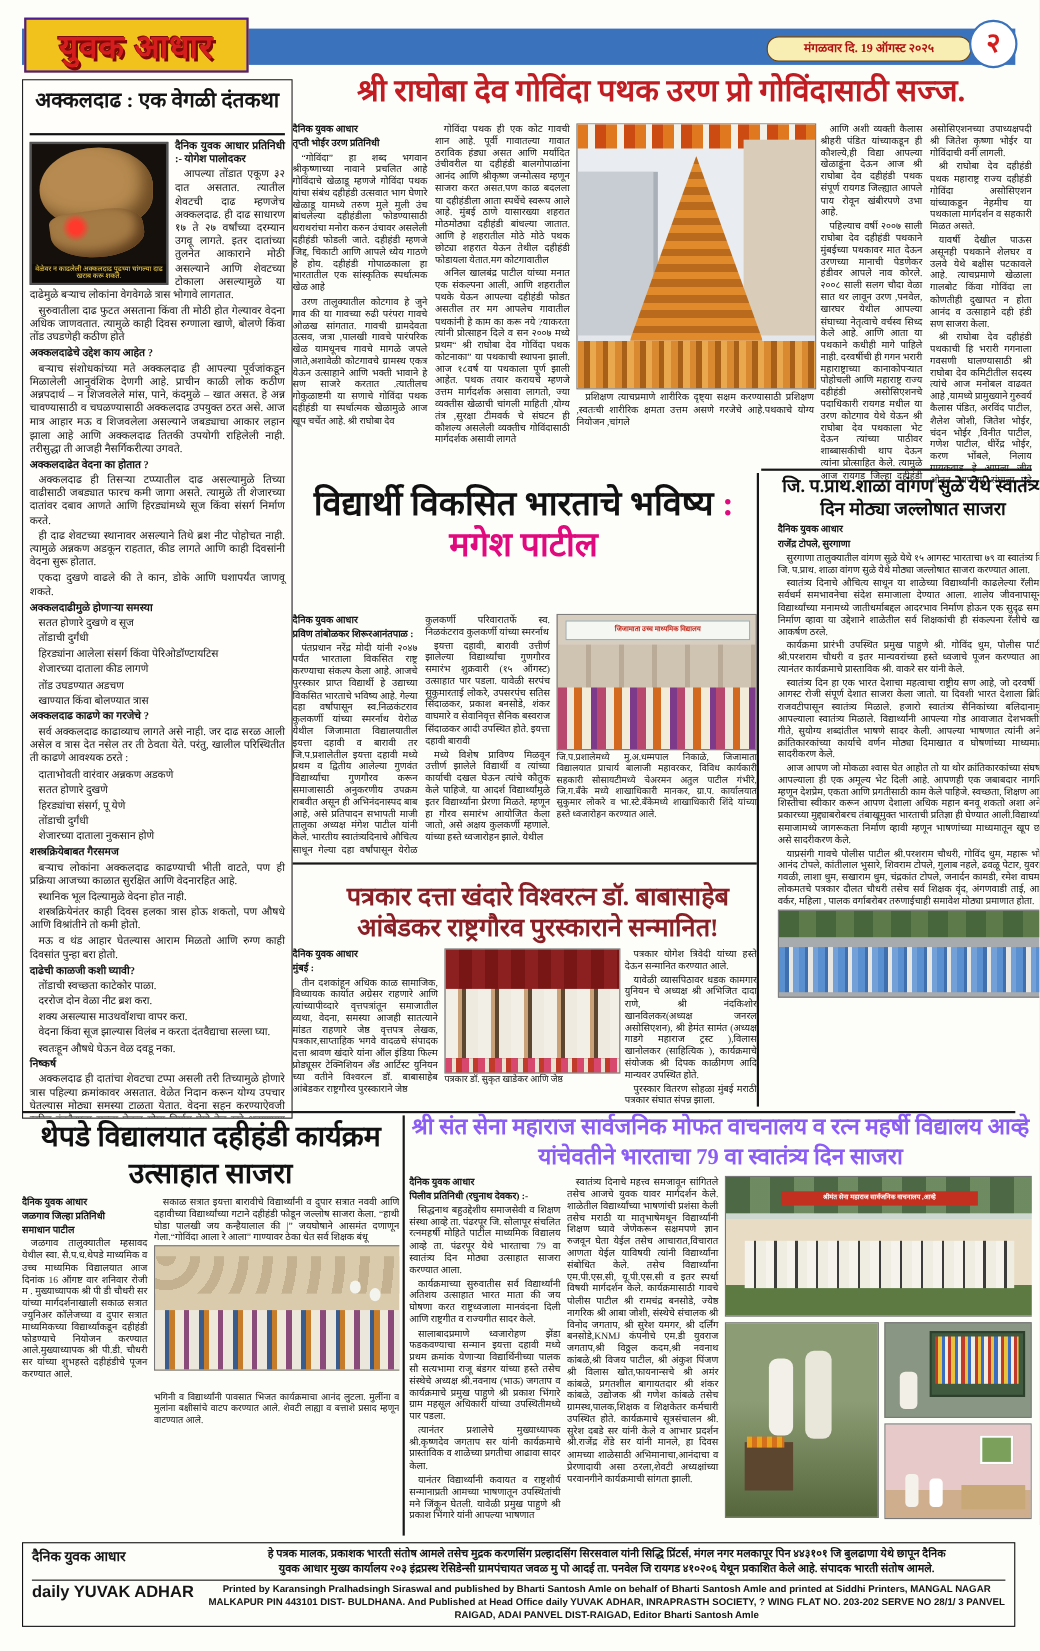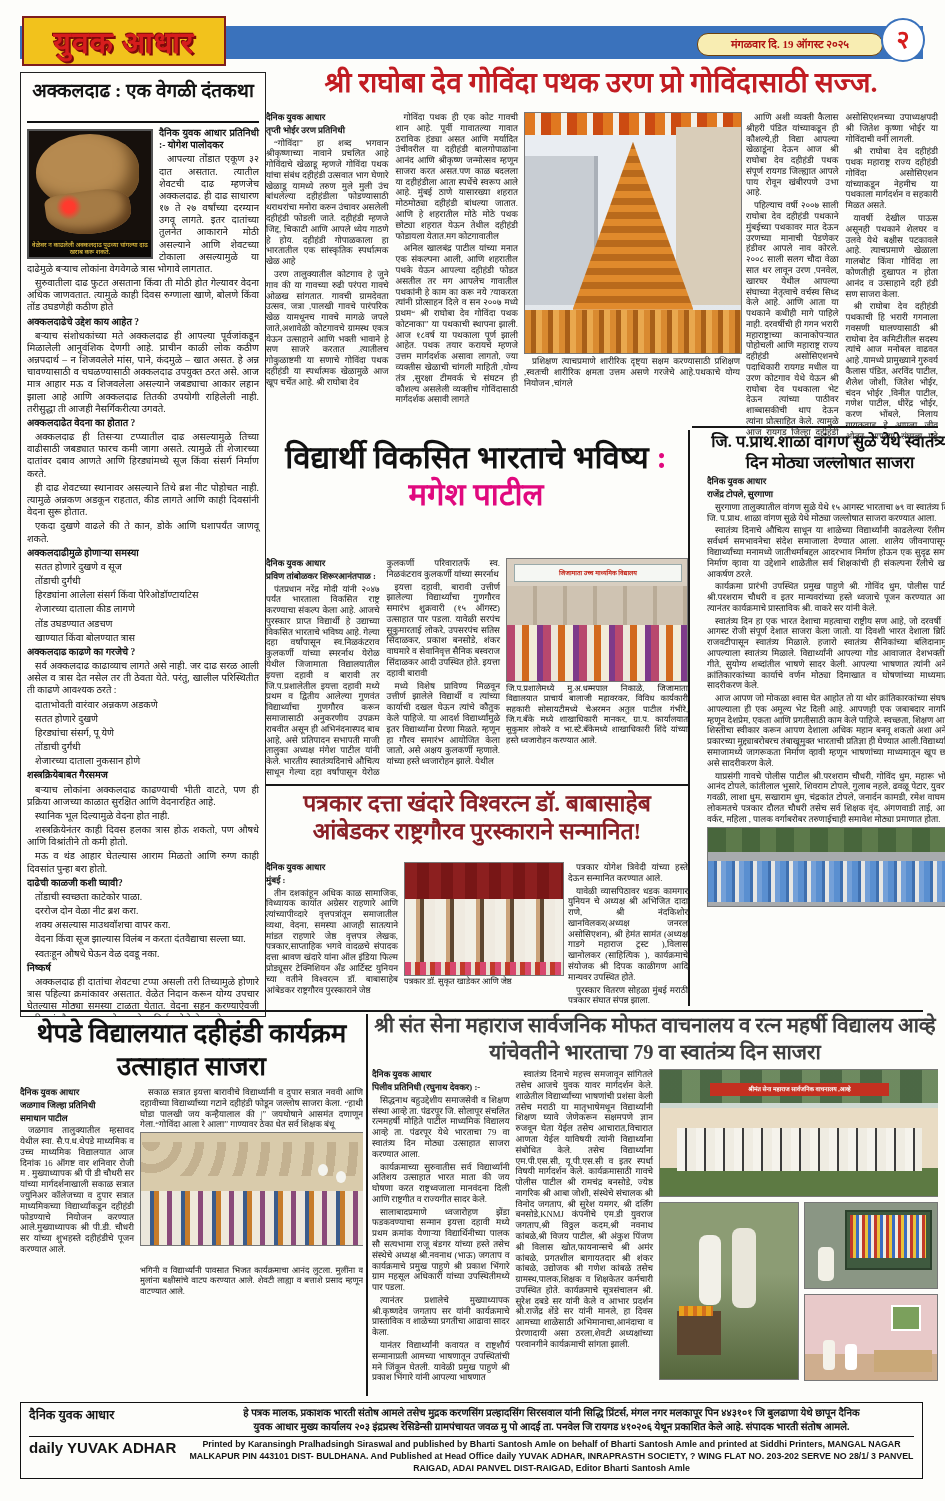--- a/index.html
+++ b/index.html
@@ -1,40 +1,40 @@
 <!DOCTYPE html>
 <html><head>
 <meta charset="utf-8">
 <style>
   html,body{margin:0;padding:0;background:#e9e9e6;}
   #page{position:relative;width:945px;height:1501px;margin:0 auto;background:#fdfdfa;
         font-family:"Liberation Serif", serif;color:#151515;overflow:hidden;}
   .abs{position:absolute;}
   
   .hbar{left:20px;top:26px;width:903px;height:33px;background:#3a72bc;}
-  .logo-box{left:22px;top:16px;width:204px;height:50px;background:#f2c21c;border:2px solid #7f1d1d;
+  .logo-box{left:22px;top:16px;width:204px;height:50px;background:#f2c21c;border:2px solid #4c1d95;
             display:flex;align-items:center;justify-content:center;box-sizing:border-box;}
   .logo-box span{font-size:30px;font-weight:900;color:#d61d1d;letter-spacing:1px;
             text-shadow:2px 2px 0 #7e0a0a, -1px -1px 0 #7e0a0a;}
   .date-badge{left:697px;top:33px;width:184px;height:21px;background:#f8edb2;border:1px solid #6d420e;
             border-radius:11px;text-align:center;line-height:20px;font-size:11px;font-weight:bold;color:#b01212;}
   .page-circle{left:881px;top:18px;width:44px;height:44px;background:#ffffff;border:2px solid #3a72bc;
             border-radius:50%;box-sizing:border-box;text-align:center;line-height:40px;
             font-size:25px;font-weight:bold;color:#d61d1d;}
   
   .main-head{left:264px;top:62px;width:674px;text-align:center;font-size:28px;font-weight:bold;
             color:#c11c22;white-space:nowrap;overflow:hidden;}
   .vd-head{left:266px;top:440px;width:420px;text-align:center;font-size:31px;font-weight:bold;
             line-height:1.18;color:#111;}
   .vd-head .accent{font-weight:bold;}
   .zp-head{font-size:16.5px;font-weight:bold;text-align:center;line-height:1.25;color:#111;margin:2px 0 3px;}
   .pk-head{left:266px;top:790px;width:422px;text-align:center;font-size:23px;font-weight:bold;
             line-height:1.2;color:#8a2026;}
   .tp-head{font-size:26px;font-weight:bold;text-align:center;line-height:1.25;color:#111;margin:2px 0 4px;}
-  .ss-head{font-size:20.5px;font-weight:bold;text-align:center;line-height:1.3;color:#404040;margin:0 0 4px;}
+  .ss-head{font-size:20.5px;font-weight:bold;text-align:center;line-height:1.3;color:#8b5cf6;margin:0 0 4px;}
   
   .para{margin:0 0 2px;text-align:justify;text-indent:8px;}
   .para.s-h{font-weight:bold;text-indent:0;}
   .body-sm .para{font-size:8.7px;line-height:1.24;}
   .body-md .para{font-size:9.6px;line-height:1.27;}
   .caption{font-size:8.3px;line-height:1.25;text-align:justify;}
   
   .left-col{left:20px;top:72px;width:246px;height:945px;border:1.5px solid #222;
             padding:4px 6px;box-sizing:border-box;overflow:hidden;background:#fffefb;}
   .lc-head{font-size:19px;font-weight:bold;text-align:center;border-bottom:2.5px solid #111;
@@ -266,21 +266,21 @@
         <p class="para s-p">आज आपण जो मोकळा श्वास घेत आहोत तो या थोर क्रांतिकारकांच्या संघर्षाने आपल्याला ही एक अमूल्य भेट दिली आहे. आपणही एक जबाबदार नागरिक म्हणून देशप्रेम, एकता आणि प्रगतीसाठी काम केले पाहिजे. स्वच्छता, शिक्षण आणि शिस्तीचा स्वीकार करून आपण देशाला अधिक महान बनवू शकतो अशा अनेक प्रकारच्या मुद्द्याबरोबरच तंबाखूमुक्त भारताची प्रतिज्ञा ही घेण्यात आली.विद्यार्थ्यांनी समाजामध्ये जागरूकता निर्माण व्हावी म्हणून भाषणांच्या माध्यमातून खूप छान असे सादरीकरण केले.</p>
         <p class="para s-p">याप्रसंगी गावचे पोलीस पाटील श्री.परशराम चौधरी, गोविंद धुम, महारू भोये, आनंद टोपले, कांतीलाल भुसारे, शिवराम टोपले, गुलाब नहले, ढवळू पेटार, युवराज गवळी, लाशा धुम, सखाराम धुम, चंद्रकांत टोपले, जनार्दन कामडी, रमेश वाघमारे, लोकमतचे पत्रकार दौलत चौधरी तसेच सर्व शिक्षक वृंद, अंगणवाडी ताई, आशा वर्कर, महिला , पालक वर्गाबरोबर तरुणाईचाही समावेश मोठ्या प्रमाणात होता.</p>
       </div>
     <div class="photo ph-march" style="margin-top:3px">
       <div class="trees"></div>
       <div class="kids"></div>
     </div>
   </div>
 
   <div class="abs rule" style="left:266px;top:784px;width:422px;height:1.5px"></div>
-  <h2 class="abs pk-head" style="margin:0">पत्रकार दत्ता खंदारे विश्वरत्न डॉ. बाबासाहेब आंबेडकर राष्ट्रगौरव पुरस्काराने सन्मानित!</h2>
+  <h2 class="abs pk-head" style="margin:12px">पत्रकार दत्ता खंदारे विश्वरत्न डॉ. बाबासाहेब आंबेडकर राष्ट्रगौरव पुरस्काराने सन्मानित!</h2>
   <div class="abs pk-body body-sm">
     <div class="pk-left">
         <p class="para s-h">दैनिक युवक आधार</p>
         <p class="para s-h">मुंबई :</p>
         <p class="para s-p">तीन दशकांहून अधिक काळ सामाजिक, विध्यायक कार्यात अग्रेसर राहणारे आणि त्यांच्यापीव्दारे वृत्तपत्रांतून समाजातील व्यथा, वेदना, समस्या आजही सातत्याने मांडत राहणारे जेष्ठ वृत्तपत्र लेखक, पत्रकार,साप्ताहिक भगवे वादळचे संपादक दत्ता श्रावण खंदारे यांना ऑल इंडिया फिल्म प्रोड्यूसर टेक्निशियन अँड आर्टिस्ट युनियन च्या वतीने विश्वरत्न डॉ. बाबासाहेब आंबेडकर राष्ट्रगौरव पुरस्काराने जेष्ठ</p>
       </div>
     <div class="pk-photo">
       <div class="photo ph-award">
         <div class="ppl"></div>
         <div class="flowers"></div>

